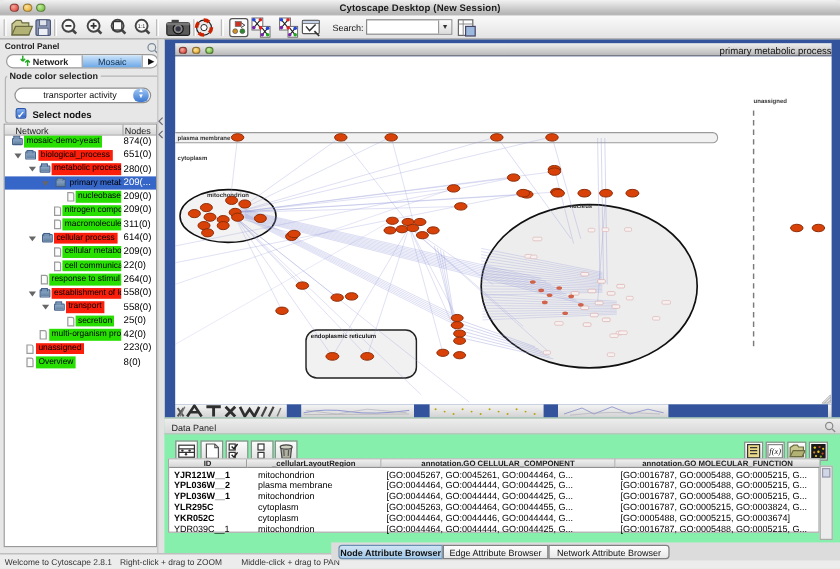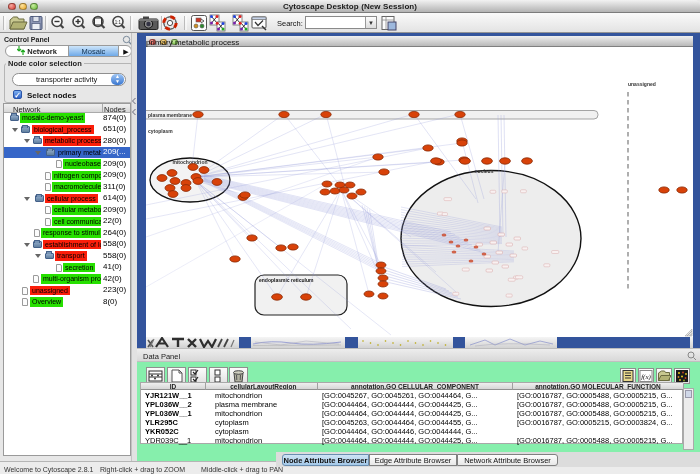--- a/index.html
+++ b/index.html
@@ -32,21 +32,21 @@
 .tval{position:absolute;left:99px;top:0.5px;height:10.5px;line-height:10.5px;font-size:8px;color:#000}
 .fold{position:absolute;top:2.5px;width:9px;height:6.5px;background:linear-gradient(#8fa9c9,#61809f);border:1px solid #44618a;border-radius:1px}
 .fold:before{content:"";position:absolute;left:0px;top:-2.5px;width:4px;height:2px;background:#7794b5;border:1px solid #44618a;border-bottom:none;border-radius:1px 1px 0 0}
 .doc{position:absolute;top:2px;width:6px;height:8px;background:#fcfcfc;border:1px solid #9a9a9a;border-radius:0 2px 0 0}
 .tarr{position:absolute;top:4px;width:0;height:0;border-left:3.5px solid transparent;border-right:3.5px solid transparent;border-top:4.5px solid #666}
 
 #divider{left:131px;top:33px;width:6px;height:428px;background:#e2e2e2;border-left:1px solid #c2c2c2}
 
 #mdi{left:137px;top:33px;width:563px;height:315px;background:#33549c}
 #ftitle{position:absolute;left:146px;top:36px;width:547px;height:11px;background:linear-gradient(#efefef,#b9b9b9);border-bottom:1px solid #808080}
-#ftext{position:absolute;top:1.5px;width:100%;text-align:left;font-size:8px;color:#111}
+#ftext{position:absolute;top:1.5px;width:100%;text-align:right;font-size:8px;color:#111}
 .flight{position:absolute;top:2.5px;width:6.5px;height:6.5px;border-radius:50%;border:0.5px solid rgba(0,0,0,.4)}
 #canvas{position:absolute;left:146px;top:47px;width:547px;height:290px;background:#fff}
 
 #dpanel{left:137px;top:348px;width:563px;height:113px;background:#86efac;border-top:1px solid #bdbdbd}
 #dphead{position:absolute;left:6px;top:2.5px;font-size:7.5px;color:#222}
 #dpheadbar{position:absolute;left:0;top:0;width:563px;height:13px;background:linear-gradient(#ededed,#d8d8d8);border-bottom:1px solid #c0c0c0}
 .dbtn{position:absolute;top:18px;width:19px;height:18px;background:linear-gradient(#fcfcfc,#e0e0e0);border:1px solid #8f8f8f}
 .rbtn{position:absolute;top:19px;width:16px;height:16px;background:linear-gradient(#fcfcfc,#e0e0e0);border:1px solid #8f8f8f}
 #dtable{position:absolute;left:3px;top:33px;width:543px;height:62px;background:#fff;border:1px solid #a8a8a8}
 .dhc{position:absolute;top:0;height:7px;background:linear-gradient(#efefef,#d6d6d6);border-right:1px solid #a0a0a0;border-bottom:1px solid #909090;font-size:6.5px;font-weight:bold;color:#222;text-align:center;line-height:7.5px;white-space:nowrap;overflow:hidden}
@@ -474,21 +474,21 @@
       </div>
 <div class="trow" style="top:146.4px">
         <div class="tarr" style="left:31px"></div>
         <div class="fold" style="left:41px"></div>
         <div class="tlab" style="left:51px;background:#fb1e0a;max-width:46px">transport</div>
         <div class="tval" style="color:#000">558(0)</div>
       </div>
 <div class="trow" style="top:157.9px">
         <div class="doc" style="left:52px"></div>
         <div class="tlab" style="left:59px;background:#27e000;max-width:38px">secretion</div>
-        <div class="tval" style="color:#000">41(0)</div>
+        <div class="tval" style="color:#000">25(0)</div>
       </div>
 <div class="trow" style="top:169.4px">
         <div class="doc" style="left:29px"></div>
         <div class="tlab" style="left:37px;background:#27e000;max-width:60px">multi-organism pro</div>
         <div class="tval" style="color:#000">42(0)</div>
       </div>
 <div class="trow" style="top:180.9px">
         <div class="doc" style="left:18px"></div>
         <div class="tlab" style="left:26px;background:#fb1e0a;max-width:71px">unassigned</div>
         <div class="tval" style="color:#000">223(0)</div>
@@ -582,20 +582,21 @@
       <div class="drow" style="left:74px;top:26px;width:102px">mitochondrion</div>
       <div class="drow" style="left:181px;top:26px;width:190px">[GO:0044464, GO:0044444, GO:0044425, G...</div>
       <div class="drow" style="left:376px;top:26px;width:172px">[GO:0016787, GO:0005488, GO:0005215, G...</div>
       <div class="drow" style="left:4px;top:35px;width:60px;font-weight:bold">YLR295C</div>
       <div class="drow" style="left:74px;top:35px;width:102px">cytoplasm</div>
       <div class="drow" style="left:181px;top:35px;width:190px">[GO:0045263, GO:0044464, GO:0044455, G...</div>
       <div class="drow" style="left:376px;top:35px;width:172px">[GO:0016787, GO:0005215, GO:0003824, G...</div>
       <div class="drow" style="left:4px;top:44px;width:60px;font-weight:bold">YKR052C</div>
       <div class="drow" style="left:74px;top:44px;width:102px">cytoplasm</div>
       <div class="drow" style="left:181px;top:44px;width:190px">[GO:0044464, GO:0044446, GO:0044444, G...</div>
+      <div class="drow" style="left:376px;top:44px;width:172px">[GO:0005488, GO:0005215, GO:0003674]</div>
       <div class="drow" style="left:4px;top:53px;width:60px;font-weight:normal">YDR039C__1</div>
       <div class="drow" style="left:74px;top:53px;width:102px">mitochondrion</div>
       <div class="drow" style="left:181px;top:53px;width:190px">[GO:0044464, GO:0044444, GO:0044425, G...</div>
       <div class="drow" style="left:376px;top:53px;width:172px">[GO:0016787, GO:0005488, GO:0005215, G...</div>
     </div>
     <div id="dscroll">
       <div class="abs" style="left:1px;top:1px;width:7px;height:8px;background:#d0d8e8;border:0.5px solid #99a"></div>
     </div>
   </div>
 <div id="statusbar" class="abs">

